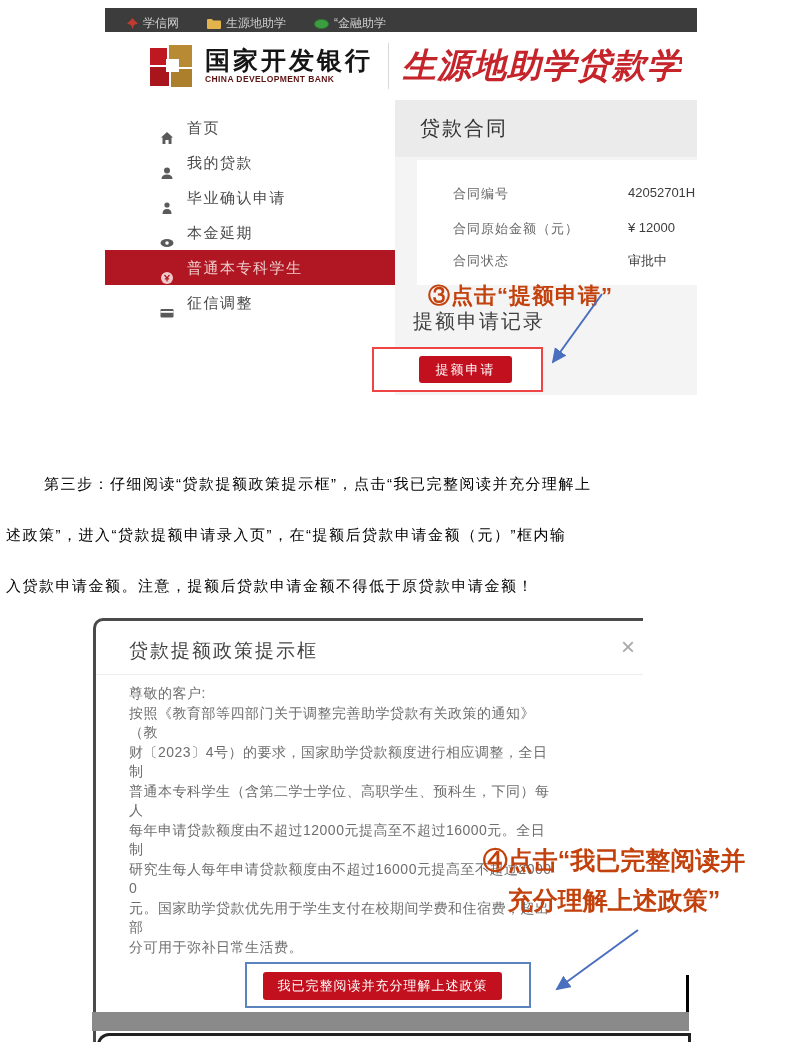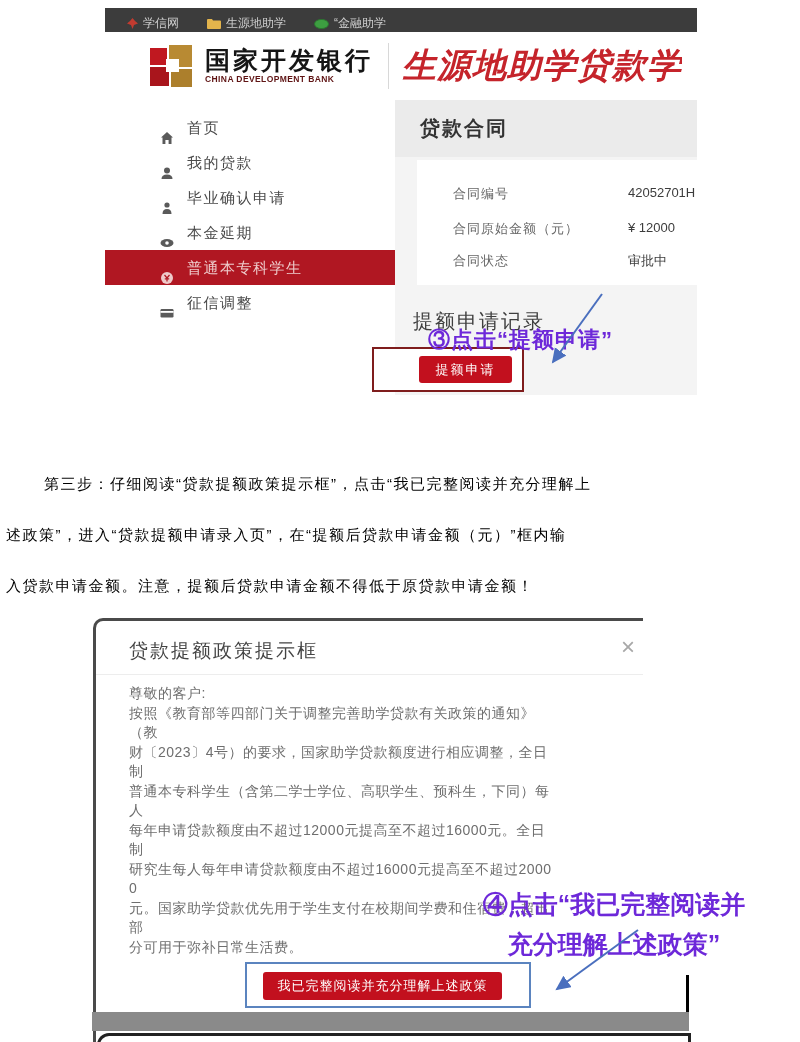--- a/index.html
+++ b/index.html
@@ -20,32 +20,32 @@
   .bankname .en { font-size:8.5px; font-weight:bold; color:#5f1414; letter-spacing:0.4px; white-space:nowrap; }
   .vdiv { width:1px; height:46px; background:#d8d8d8; margin:0 13px 0 15px; }
   .sitetitle { font-size:34px; font-weight:bold; font-style:italic; color:#c5242b; letter-spacing:1px; white-space:nowrap; overflow:hidden; }
   .sitebody { display:flex; height:295px; }
   .sidebar { width:290px; background:#fff; padding-top:10px; }
   .sbitem { height:35px; line-height:35px; padding-left:55px; font-size:15px; color:#4a4a4a; letter-spacing:1.5px; display:flex; align-items:flex-end; cursor:pointer; }
   .sbitem .sbicon { width:14px; height:14px; margin-right:13px; color:#5a5a5a; display:inline-flex; }
   .sbitem.active { background:#b01722; color:#eecaca; }
   .sbitem.active .sbicon { color:#eecaca; }
   .content { flex:1; background:#f4f4f4; position:relative; }
-  .band { height:57px; background:#ebebeb; line-height:57px; padding-left:25px; font-size:20px; color:#333; letter-spacing:2px;font-weight:bold; }
+  .band { height:57px; background:#ebebeb; line-height:57px; padding-left:25px; font-size:20px; color:#333; letter-spacing:2px; }
   .ccard { position:absolute; left:22px; top:60px; width:300px; height:125px; background:#fff; }
   .crow { position:absolute; left:0; width:100%; font-size:13px; }
   .clabel { position:absolute; left:36px; color:#666; letter-spacing:1px; white-space:nowrap; }
   .cvalue { position:absolute; left:211px; color:#3c3c3c; white-space:nowrap; }
 
   .records-title { position:absolute; left:413px; top:308px; font-size:20px; color:#3f3f3f; letter-spacing:2px; z-index:3; }
-  .bluebox1 { position:absolute; left:372px; top:347px; width:152px; height:45px; background:#fff; border:2px solid #7f1d1d; z-index:3; }
+  .bluebox1 { position:absolute; left:372px; top:347px; width:171px; height:45px; background:#fff; border:2px solid #ef4444; z-index:3; }
   .redbtn { background:#c2101e; color:#fff; border:none; border-radius:3px; cursor:pointer; font-family:"Liberation Sans", sans-serif; }
   .btn1 { position:absolute; left:45px; top:7px; width:93px; height:27px; font-size:13px; letter-spacing:2px; }
 
-  .ann { position:absolute; color:#6d28d9; font-weight:bold; z-index:6;margin-top:44px; }
+  .ann { position:absolute; color:#c2410c; font-weight:bold; z-index:6; }
   .ann3 { left:428px; top:281px; font-size:22px; letter-spacing:1px; white-space:nowrap; }
   .ann4 { left:428px; top:840px; width:372px; font-size:25px; line-height:40px; text-align:center; }
 
   
   .para { position:absolute; left:6px; top:458px; width:790px; font-size:15px; line-height:51px; letter-spacing:1.5px; color:#000; white-space:pre; text-indent:38px; overflow:hidden; }
 
   
   .dialog { position:absolute; left:93px; top:618px; width:550px; height:424px; background:#fff; border-top:3px solid #4a4a4a; border-left:3px solid #4a4a4a; border-radius:10px 0 0 0; z-index:1; }
   .dtitle { position:absolute; left:33px; top:17px; font-size:19px; color:#444; letter-spacing:2px; }
   .dclose { position:absolute; right:8px; top:14px; font-size:24px; color:#a8a8a8; line-height:24px; cursor:pointer; }

